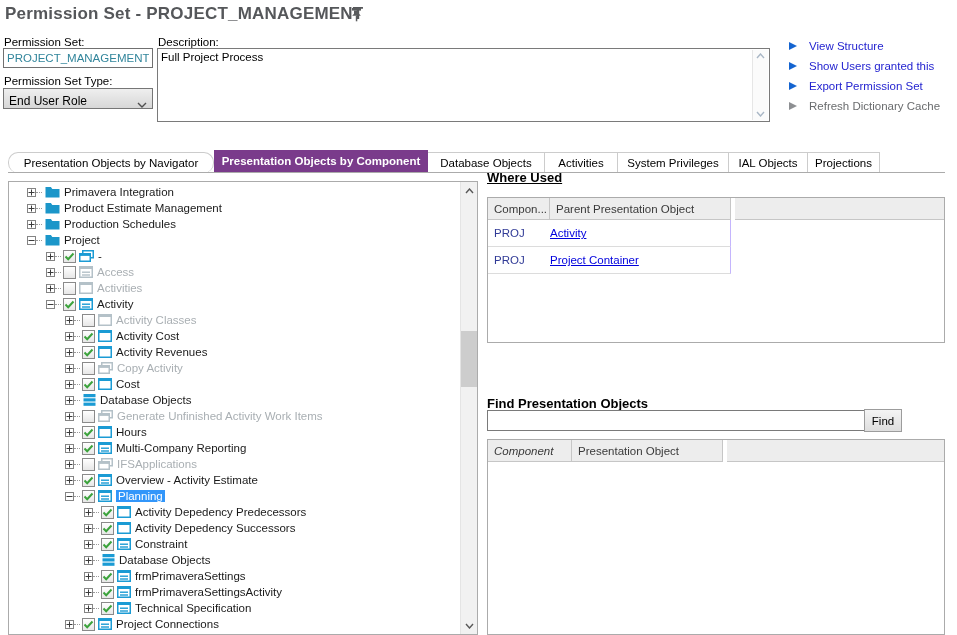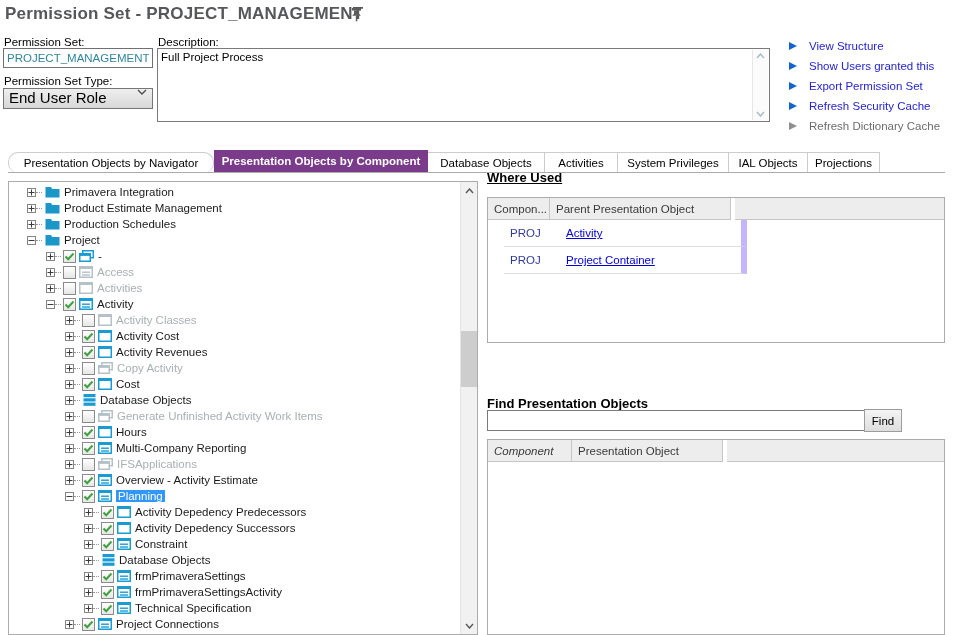--- a/index.html
+++ b/index.html
@@ -10,22 +10,22 @@
 
   
   .title { left:5px; top:4px; font-size:17px; font-weight:bold; color:#55575A; letter-spacing:.2px; }
   .pin { left:350px; top:7px; }
 
   
   .flabel { font-size:11.5px; color:#000; }
   .ps-input { left:3px; top:48px; width:150px; height:20px; border:1px solid #707070;
               font-family:inherit; font-size:11.5px; color:#31859B; padding:1px 3px; background:#fff; }
   .ps-select { left:3px; top:88px; width:150px; height:21px; border:1px solid #767676;
-               background:linear-gradient(#EFEFEF,#D7D7D7); display:flex; align-items:flex-start;
-               font-size:15px; color:#000; padding-left:5px; cursor:default; }
+               background:linear-gradient(#EFEFEF,#D7D7D7); display:flex; align-items:flex-end;
+               font-size:12px; color:#000; padding-left:5px; cursor:default; }
   .ps-select .chev { margin-left:auto; margin-right:5px; display:flex; }
   .descbox { left:157px; top:48px; width:613px; height:74px; border:1px solid #7A7A7A; background:#fff; }
   .desc-text { position:absolute; left:3px; top:2px; right:20px; font-size:11.5px; color:#000; }
   .desc-sb { position:absolute; top:1px; right:1px; bottom:1px; width:16px; background:#FBFBFB;
              border-left:1px solid #E6E6E6; display:flex; flex-direction:column; justify-content:space-between; align-items:center; }
   .desc-sb svg { display:block; margin:3px 0; }
 
   
   .actions { left:787px; top:36px; }
   .action-row { height:20px; display:flex; align-items:center; cursor:pointer; }
@@ -69,21 +69,21 @@
   .wu-panel { left:487px; top:197px; width:458px; height:146px; }
   .res-panel { left:487px; top:439px; width:458px; height:196px; }
   .ghead { display:flex; height:22px; }
   .gh { background:#EDEDED; font-size:11.5px; color:#3A3A3A; display:flex; align-items:center;
         padding-left:6px; border-right:1px solid #C6C6C6; border-bottom:1px solid #C6C6C6; overflow:hidden; white-space:nowrap; }
   .gh-gap { width:4px; background:#fff; flex:none; }
   .gh-rest { flex:1; border-right:none; padding-left:0; }
   .wu-c1 { width:62px; flex:none; } .wu-c2 { width:181px; flex:none; }
   .res-c1 { width:84px; flex:none;font-style:italic; } .res-c2 { width:151px; flex:none; }
   .wu-row { display:flex; align-items:center; height:27px; width:243px;
-            border-bottom:1px solid #DCDCDC; border-right:6px solid #c4b5fd;margin-left:16px; }
+            border-bottom:1px solid #DCDCDC; border-right:1px solid #c4b5fd; }
   .wu-comp { width:62px; padding-left:6px; color:#303A96; font-size:11.5px; flex:none; }
   .wu-link { color:#0000DD; text-decoration:underline; font-size:11.5px; cursor:pointer; }
 
   .find-input { left:487px; top:410px; width:412px; height:21px; border:1px solid #7A7A7A;
                 font-family:inherit; font-size:11.5px; padding:1px 4px; }
   .find-btn { left:864px; top:409px; width:38px; height:23px; background:linear-gradient(#F4F4F4,#DEDEDE);
               border:1px solid #9C9C9C; font-family:inherit; font-size:11.5px; color:#000; cursor:pointer; }
 </style>
 </head>
 <body>
@@ -130,24 +130,20 @@
     </div>
     <div class="action-row">
       <span class="tri"></span>
       <span class="action-label">Show Users granted this</span>
     </div>
     <div class="action-row">
       <span class="tri"></span>
       <span class="action-label">Export Permission Set</span>
     </div>
     <div class="action-row">
-      <span class="tri"></span>
-      <span class="action-label">Refresh Security Cache</span>
-    </div>
-    <div class="action-row">
       <span class="tri tri-dis"></span>
       <span class="action-label action-label-dis">Refresh Dictionary Cache</span>
     </div>
   </div>
 
 <div class="abs tabbar">
     <div class="tab" style="width: 206px; border-radius: 10px;">Presentation Objects by Navigator</div>
     <div class="tab tab-sel" style="width: 214px;">Presentation Objects by Component</div>
     <div class="tab" style="width: 117px;">Database Objects</div>
     <div class="tab" style="width: 73px;">Activities</div>

